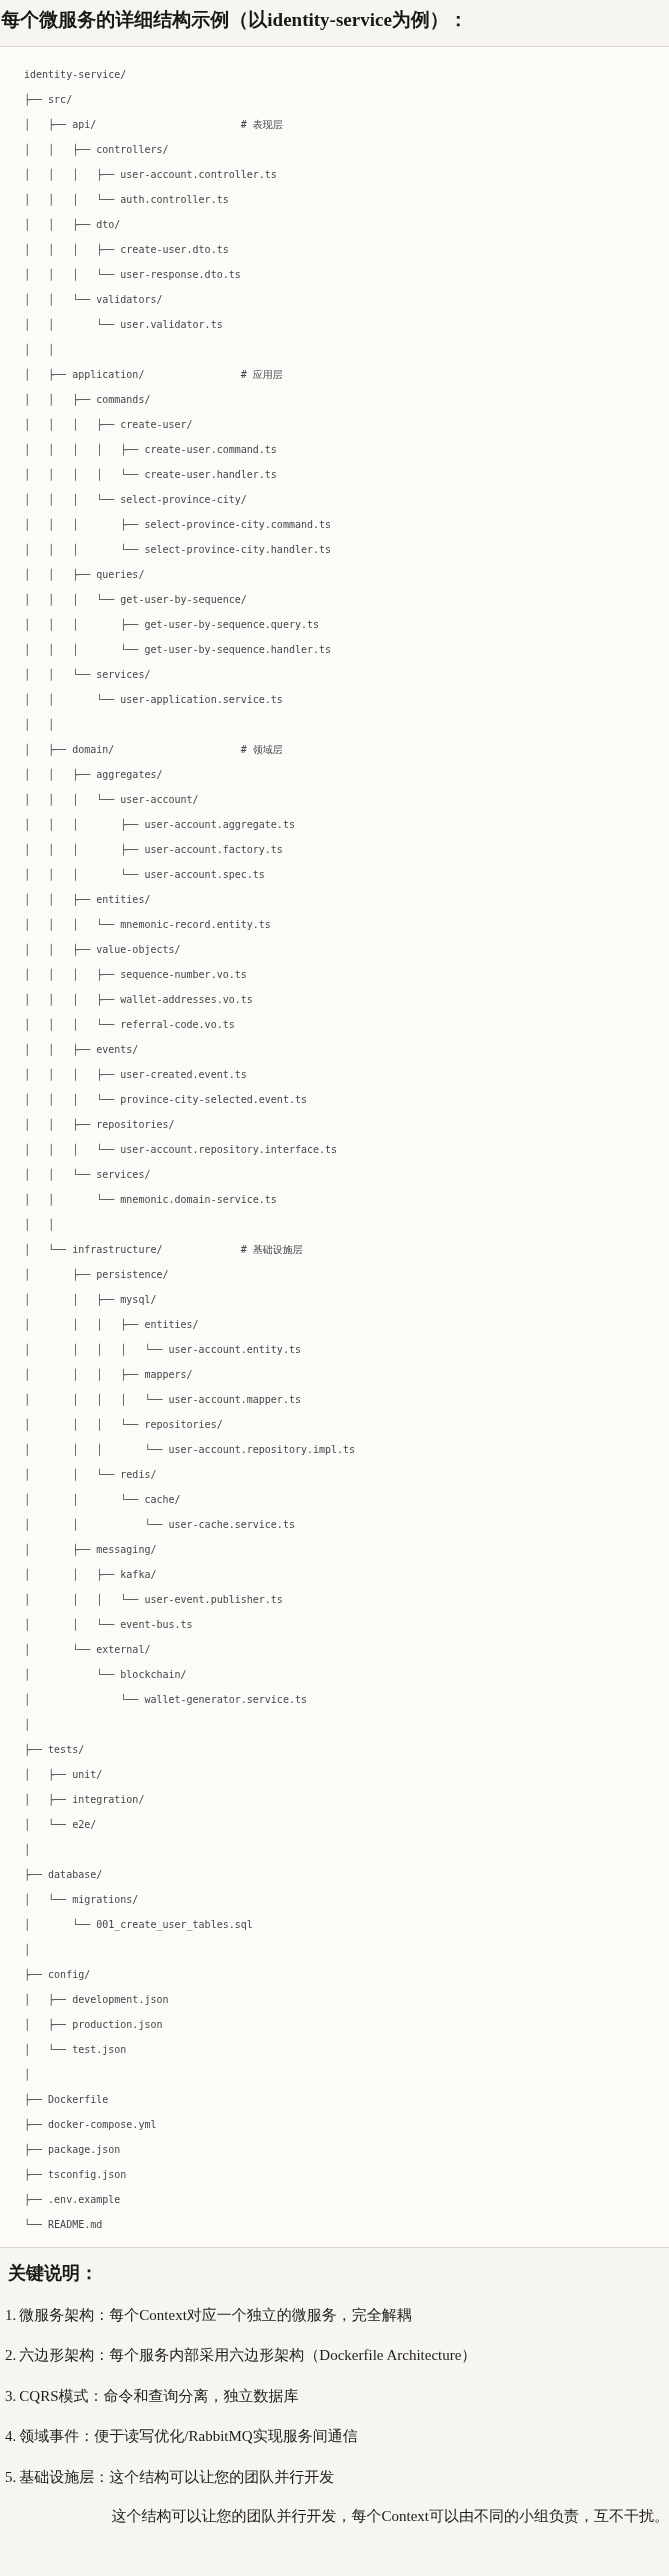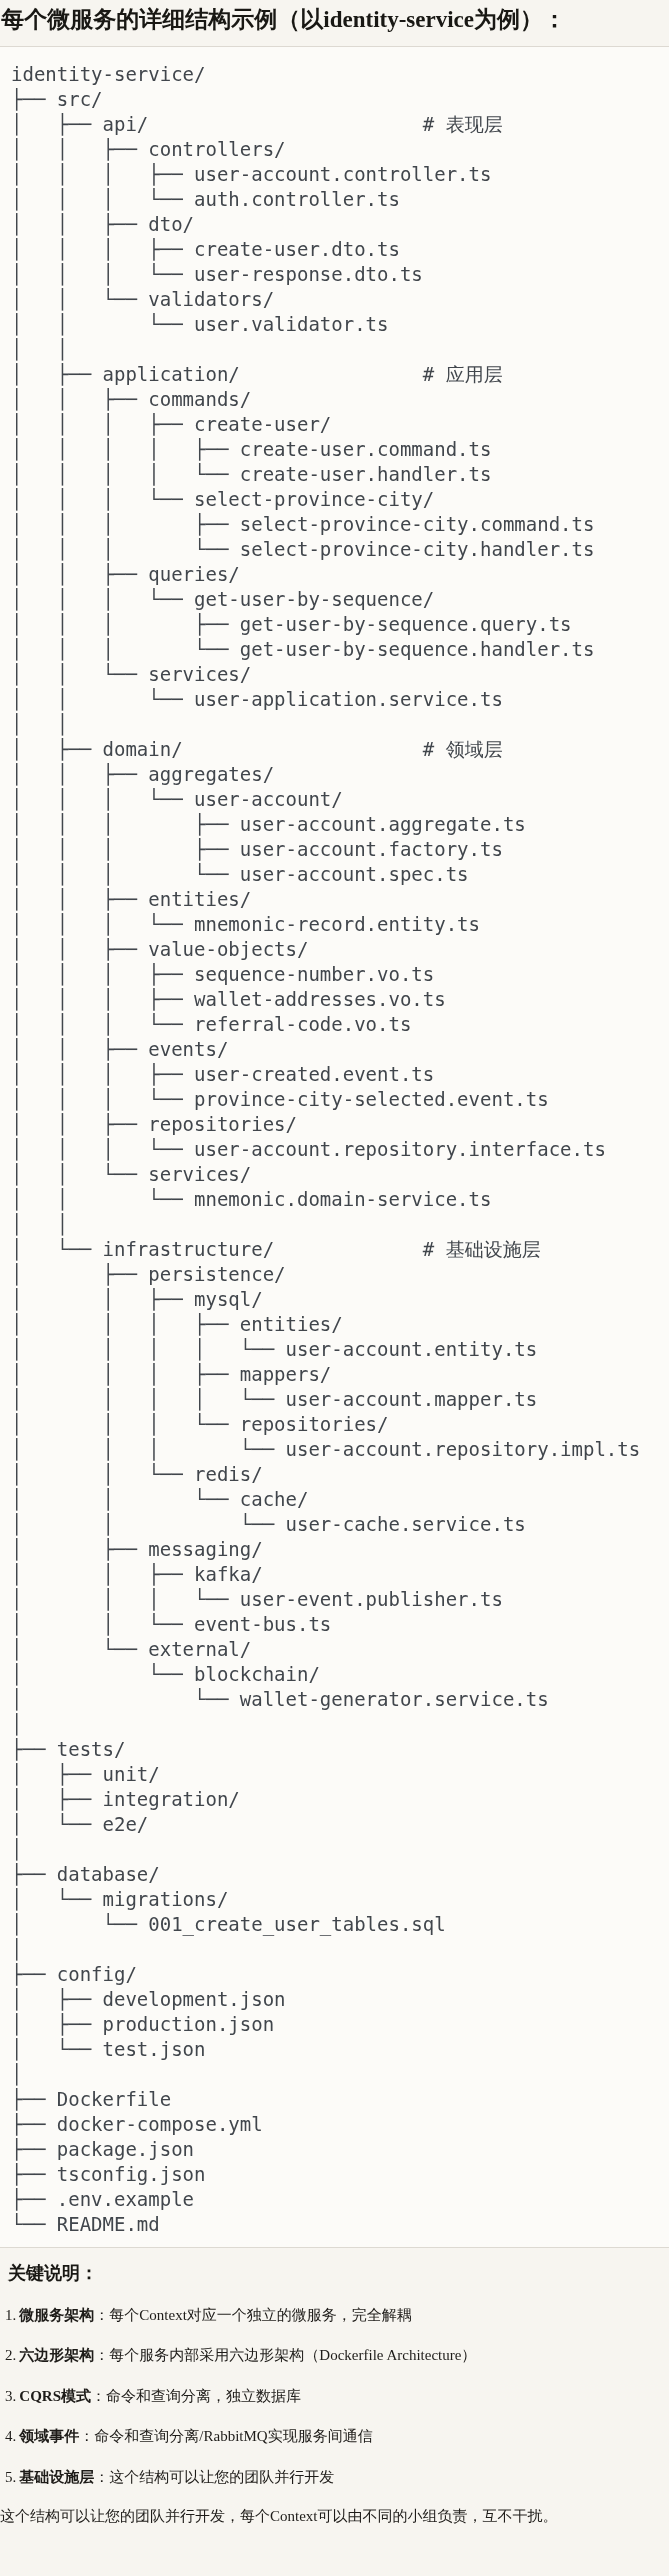--- a/index.html
+++ b/index.html
@@ -15,57 +15,58 @@
     width:669px;
     height:2576px;
     overflow:hidden;
     background:var(--page_bg);
     color:var(--body_text);
     font-family:"Liberation Serif", serif;
   }
   .title{
     margin:0;
     padding:8.1px 0 0 1.3px;
-    font-size:23px;
+    font-size:19px;
     line-height:24px;
     font-weight:700;
     color:#191814;
   }
   .code-block{
     margin:13.8px 0 0 0;
     border-top:0.6px solid var(--code_border);
     border-bottom:0.6px solid var(--code_border);
     background:var(--code_bg);
-    padding:15px 0 10px 11px;
+    padding:15px 0 10px 24px;
     font-family:"DejaVu Sans Mono","Liberation Mono",monospace;
-    font-size:19px;
+    font-size:10px;
     line-height:25px;
     color:var(--tree_text);
     white-space:pre;
     overflow:hidden;
   }
   .notes{padding:0;}
   .notes-heading{
     margin:15px 0 0 8px;
     font-size:18px;
     line-height:21px;
     font-weight:700;
     color:#191814;
   }
   .note-item{
     margin:23px 0 0 5px;
     font-size:15px;
     line-height:17.5px;
   }
   .note-item .num{margin-right:3.1px;}
-  .note-item .term{font-weight:700;}
+  .note-item .term{font-weight:400;}
   .footer-line{
     margin:21px 0 0 0;
     font-size:15px;
     line-height:19px;
+    text-align:right;
   }
 </style>
 </head>
 <body>
 
 <div class="page">
 
   <h3 class="title">每个微服务的详细结构示例（以identity-service为例）：</h3>
 
   <pre class="code-block">identity-service/
@@ -158,21 +159,21 @@
 
   <div class="notes">
     <h3 class="notes-heading">关键说明：</h3>
 
     <div class="note-item"><span class="num">1.</span><span class="term">微服务架构</span><span class="colon">：</span><span class="desc">每个Context对应一个独立的微服务，完全解耦</span></div>
 
     <div class="note-item"><span class="num">2.</span><span class="term">六边形架构</span><span class="colon">：</span><span class="desc">每个服务内部采用六边形架构（Dockerfile Architecture）</span></div>
 
     <div class="note-item"><span class="num">3.</span><span class="term">CQRS模式</span><span class="colon">：</span><span class="desc">命令和查询分离，独立数据库</span></div>
 
-    <div class="note-item"><span class="num">4.</span><span class="term">领域事件</span><span class="colon">：</span><span class="desc">命令和查询分离/RabbitMQ实现服务间通信</span></div>
+    <div class="note-item"><span class="num">4.</span><span class="term">领域事件</span><span class="colon">：</span><span class="desc">便于读写优化/RabbitMQ实现服务间通信</span></div>
 
     <div class="note-item"><span class="num">5.</span><span class="term">基础设施层</span><span class="colon">：</span><span class="desc">这个结构可以让您的团队并行开发</span></div>
 
 
     <p class="footer-line">这个结构可以让您的团队并行开发，每个Context可以由不同的小组负责，互不干扰。</p>
   </div>
 
 </div>
 
 

